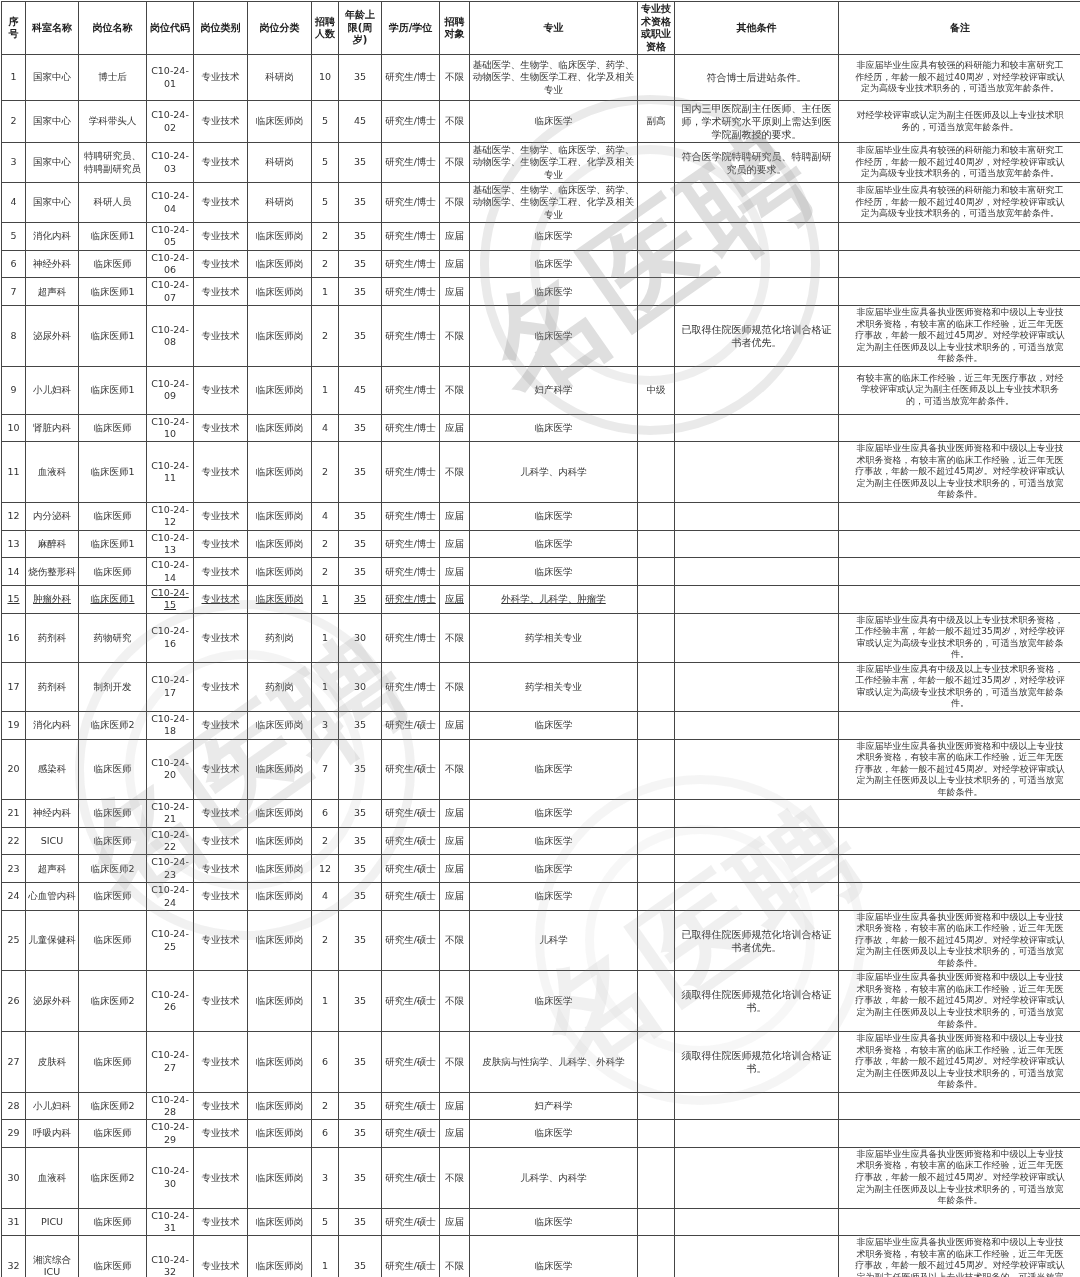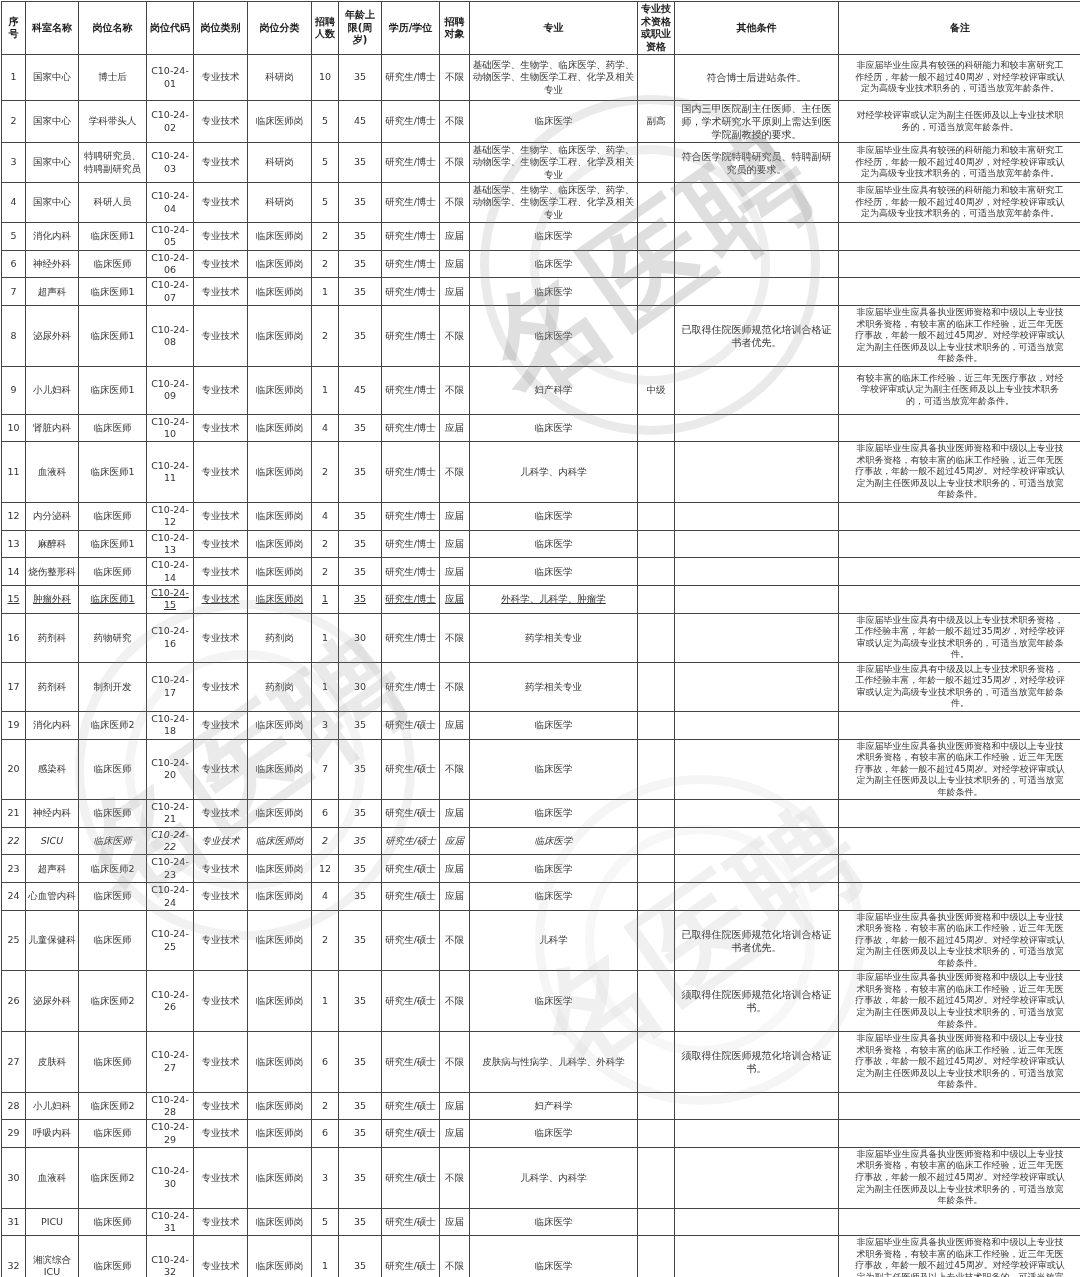--- a/index.html
+++ b/index.html
@@ -416,21 +416,21 @@
           <td>临床医师岗</td>
           <td>6</td>
           <td>35</td>
           <td>研究生/硕士</td>
           <td>应届</td>
           <td>临床医学</td>
           <td></td>
           <td class="other"></td>
           <td class="remark"></td>
         </tr>
-        <tr style="height: 26px; font-style: italic;">
+        <tr style="height: 26px;">
           <td>22</td>
           <td>SICU</td>
           <td>临床医师</td>
           <td>C10-24-22</td>
           <td>专业技术</td>
           <td>临床医师岗</td>
           <td>2</td>
           <td>35</td>
           <td>研究生/硕士</td>
           <td>应届</td>

